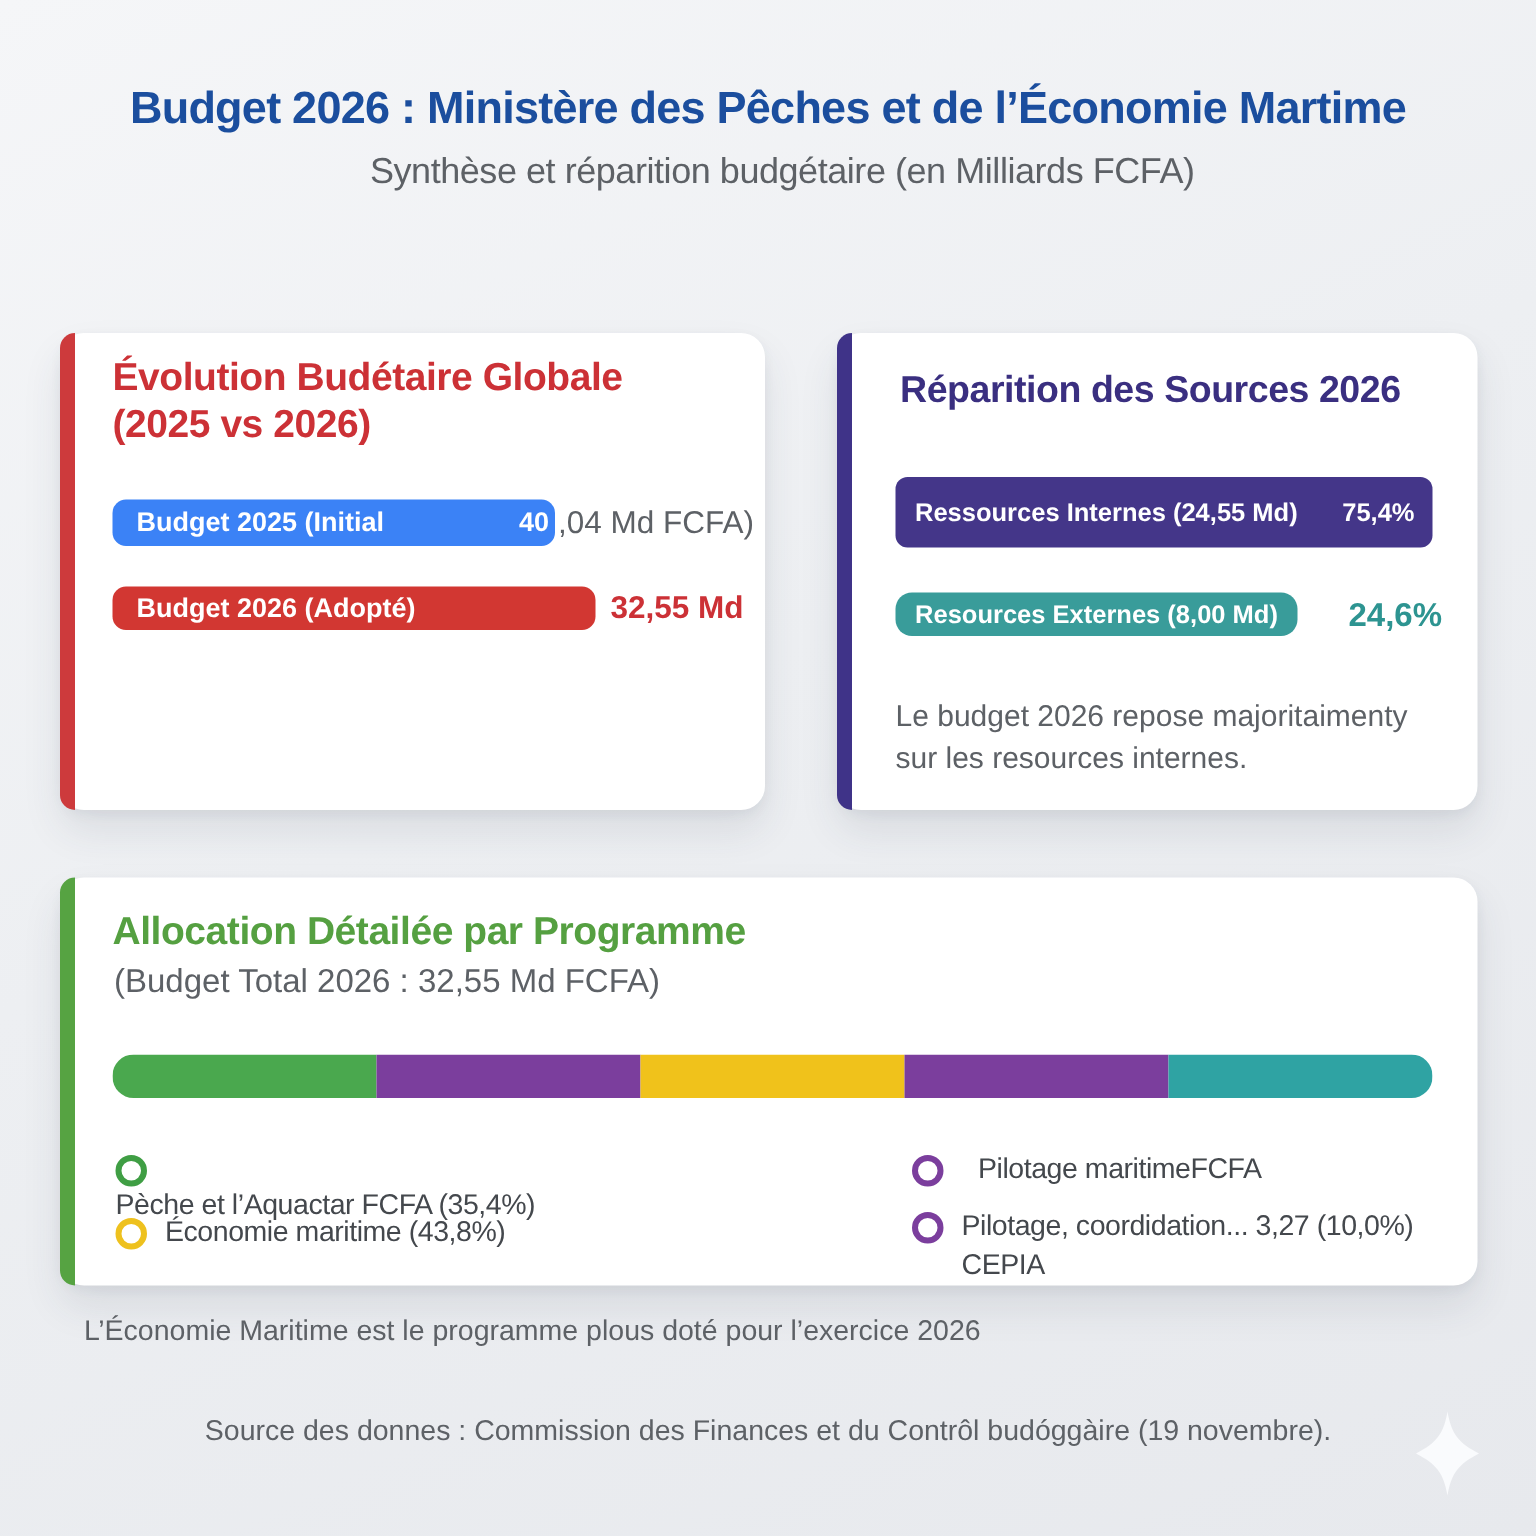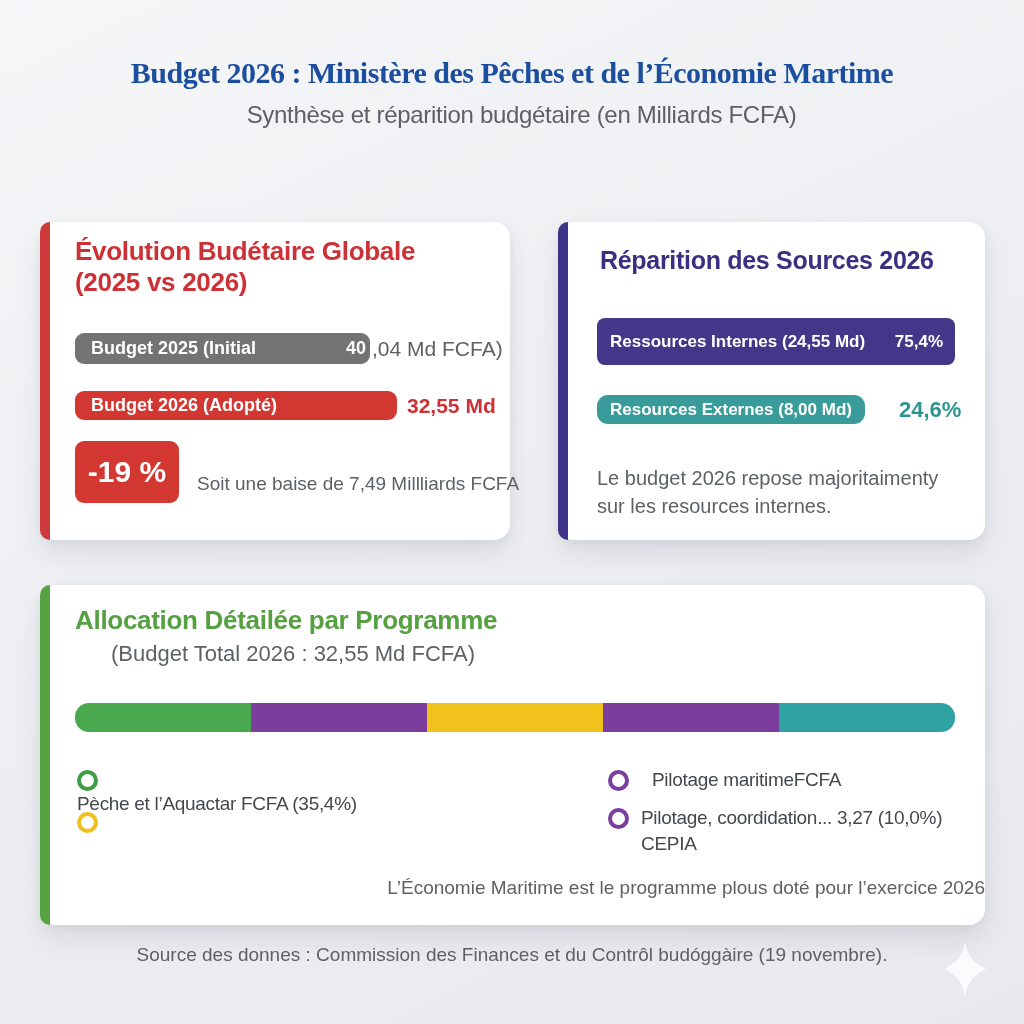--- a/index.html
+++ b/index.html
@@ -8,47 +8,47 @@
     font-family:"Liberation Sans", sans-serif;
     background:#eceef1;
   }
   .page{
     position:relative;width:1024px;height:1024px;overflow:hidden;
     background:linear-gradient(155deg,#f5f6f8 0%,#edeff2 45%,#e7e9ed 100%);
   }
   
   .title{
     position:absolute;top:56px;left:0;right:0;text-align:center;
-    font-size:30px;font-weight:bold;letter-spacing:-0.5px;color:#1b4e9e;font-family:Liberation Serif, serif;
+    font-size:30px;font-weight:bold;letter-spacing:-0.5px;color:#1b4e9e;
   }
   .subtitle{
     position:absolute;top:101px;left:0;right:0;text-align:center;
     font-size:24px;color:#5d6166;letter-spacing:-0.3px;padding-left:19px;
   }
   
   .card{
     position:absolute;background:#ffffff;border-radius:16px;
     box-shadow:0 14px 26px rgba(50,60,80,.10),0 3px 8px rgba(50,60,80,.06);
   }
   .stripe{position:absolute;left:0;top:0;bottom:0;width:10px;border-radius:16px 0 0 16px;}
   .stripe-red{background:#cd3a3c;}
   .stripe-purple{background:#3f3388;}
   .stripe-green{background:#56a342;}
   #card-evolution{left:40px;top:222px;width:470px;height:318px;}
   #card-sources{left:558px;top:222px;width:427px;height:318px;}
-  #card-allocation{left:40px;top:585px;width:945px;height:340px;}
+  #card-allocation{left:40px;top:585px;width:945px;height:272px;}
   
   .evo-title{
     position:absolute;left:35px;top:14px;margin:0;
     font-size:26px;font-weight:bold;letter-spacing:-0.3px;color:#cc3136;line-height:1.18;
   }
   .bar-row{position:absolute;display:flex;align-items:center;white-space:nowrap;}
   .hbar{display:flex;align-items:center;justify-content:space-between;box-sizing:border-box;color:#fff;}
   #evo-row-2025{left:35px;top:111px;}
-  .bar-2025{width:295px;height:31px;background:#737373;border-radius:9px;padding:0 4px 0 16px;font-size:18px;font-weight:bold;}
+  .bar-2025{width:295px;height:31px;background:#3b82f6;border-radius:9px;padding:0 4px 0 16px;font-size:18px;font-weight:bold;}
   #evo-row-2026{left:35px;top:169px;}
   .bar-2026{width:322px;height:29px;background:#d23732;border-radius:9px;padding:0 14px 0 16px;font-size:18px;font-weight:bold;}
   .value-tail{font-size:21px;color:#5d6166;margin-left:2px;}
   .value-red{font-size:21px;color:#cc3136;font-weight:bold;margin-left:10px;}
   #evo-delta-row{position:absolute;left:35px;top:219px;display:flex;align-items:flex-end;}
   .delta-badge{
     width:104px;height:62px;background:#d23732;border-radius:9px;color:#fff;
     display:flex;align-items:center;justify-content:center;font-size:30px;font-weight:bold;
   }
   .delta-caption{font-size:19px;color:#5d6166;margin-left:18px;margin-bottom:8px;white-space:nowrap;}
@@ -68,42 +68,42 @@
     display:flex;align-items:center;justify-content:center;box-sizing:border-box;
     padding:0 10px;color:#fff;font-size:17px;font-weight:bold;
   }
   .pct-teal{font-size:22px;font-weight:bold;color:#2d9491;margin-left:34px;}
   .src-note{position:absolute;left:39px;top:242px;font-size:20px;color:#5d6166;line-height:1.4;}
   
   .alloc-title{
     position:absolute;left:35px;top:20px;margin:0;
     font-size:26px;font-weight:bold;letter-spacing:-0.3px;color:#55a041;
   }
-  .alloc-sub{position:absolute;left:36px;top:56px;font-size:22px;color:#5d6166;margin-left:35px;}
+  .alloc-sub{position:absolute;left:36px;top:56px;font-size:22px;color:#5d6166;}
   .alloc-bar{
     position:absolute;left:35px;top:118px;width:880px;height:29px;
     border-radius:14px;overflow:hidden;display:flex;
   }
   .alloc-bar span{display:block;height:100%;}
   .legend-item{
     position:absolute;display:flex;align-items:flex-start;
     font-size:19px;letter-spacing:-0.3px;color:#44484d;line-height:1.35;
   }
   .ring{
     width:13px;height:13px;border-radius:50%;border:4px solid #000;
     margin-right:12px;margin-top:3px;flex:0 0 auto;background:#fff;
   }
   .ring-green{border-color:#3f9e44;}
   .ring-yellow{border-color:#eec11e;}
   .ring-purple{border-color:#7b3e9d;}
   #legend-l1{left:37px;top:182px;flex-direction:column;}
   #legend-l2{left:37px;top:224px;}
   #legend-r1{left:568px;top:182px;gap:11px;}
   #legend-r2{left:568px;top:220px;}
-  .alloc-footer{position:absolute;left:0;right:0;top:292px;text-align:right;font-size:19px;color:#5d6166;padding-left:16px;}
+  .alloc-footer{position:absolute;left:0;right:0;top:292px;text-align:left;font-size:19px;color:#5d6166;padding-left:16px;}
   
   .source-line{position:absolute;top:944px;left:0;right:0;text-align:center;font-size:19px;color:#5d6166;}
   .sparkle{position:absolute;left:944px;top:941px;width:42px;height:56px;opacity:.95;}
   .sparkle path{fill:#fbfcfe;}
 </style>
 </head>
 <body>
 
 <div class="page">
 
@@ -125,24 +125,20 @@
       <span class="value-tail">,04 Md FCFA)</span>
     </div>
 
     <div class="bar-row" id="evo-row-2026">
       <div class="hbar bar-2026">
         <span>Budget 2026 (Adopté)</span>
       </div>
       <span class="value-red">32,55 Md</span>
     </div>
 
-    <div id="evo-delta-row">
-      <div class="delta-badge">-19 %</div>
-      <div class="delta-caption">Soit une baise de 7,49 Millliards FCFA</div>
-    </div>
   </section>
 
   <section class="card" id="card-sources">
     <div class="stripe stripe-purple"></div>
     <h2 class="src-title">Réparition des Sources 2026</h2>
 
     <div id="src-bar-internal">
       <span>Ressources Internes (24,55 Md)</span>
       <span>75,4%</span>
     </div>
@@ -172,20 +168,21 @@
       <span style="width:20%;background:#7b3e9d"></span>
       <span style="width:20%;background:#2fa3a3"></span>
     </div>
 
     <div class="legend-item" id="legend-l1">
       <span class="ring ring-green"></span>
       <span>Pèche et l’Aquactar FCFA (35,4%)</span>
     </div>
     <div class="legend-item" id="legend-l2">
       <span class="ring ring-yellow"></span>
+      <span>Économie maritime (43,8%)</span>
     </div>
     <div class="legend-item" id="legend-r1">
       <span class="ring ring-purple"></span>
       <span>Pilotage maritimeFCFA</span>
     </div>
     <div class="legend-item" id="legend-r2">
       <span class="ring ring-purple"></span>
       <span>
         <span>Pilotage, coordidation... 3,27  (10,0%)</span><br>
         <span>CEPIA</span>

